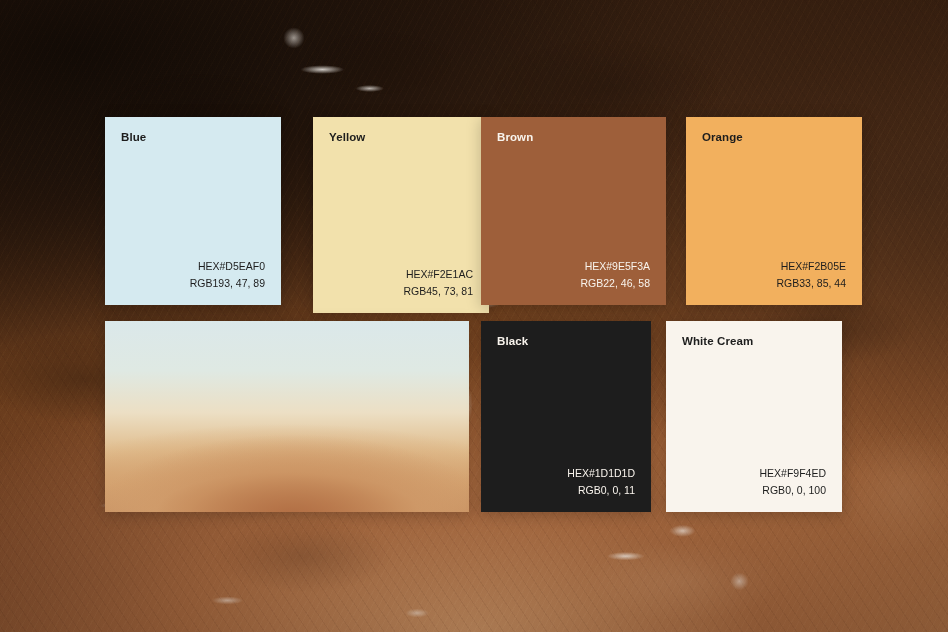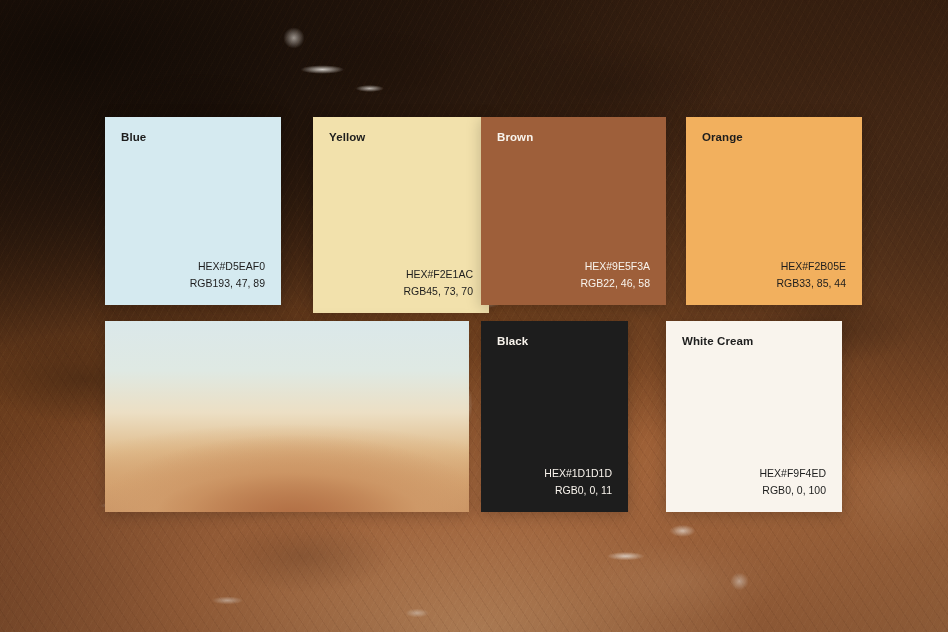--- a/index.html
+++ b/index.html
@@ -133,21 +133,21 @@
   .meta-val { font-weight: 400; }
 
   
   #card-blue   { left: 105px; top: 117px; width: 176px; height: 188px; }
   #card-yellow { left: 293px; top: 117px; width: 176px; height: 196px; margin-left: 20px; }
   #card-brown  { left: 481px; top: 117px; width: 185px; height: 188px; }
   #card-orange { left: 666px; top: 117px; width: 176px; height: 188px; margin-left: 20px; }
 
   
   #card-gradient { left: 105px; top: 321px; width: 364px; height: 191px; padding: 0; }
-  #card-black    { left: 481px; top: 321px; width: 147px; height: 191px; gap: 48px; }
+  #card-black    { left: 481px; top: 321px; width: 170px; height: 191px; gap: 48px; }
   #card-cream    { left: 666px; top: 321px; width: 176px; height: 191px; }
 
   .gradient-swatch {
     width: 100%;
     height: 100%;
     background:
       radial-gradient(ellipse 78% 62% at 52% 104%, rgba(176,108,66,.95) 0%, rgba(196,135,86,.6) 38%, rgba(214,170,120,0) 72%),
       radial-gradient(ellipse 120% 70% at 50% 100%, #b97c50 0%, #d7a877 30%, rgba(231,206,170,0) 66%),
       linear-gradient(180deg, #dbe8ea 0%, #dfe9e3 26%, #ecdfc4 48%, #e0bd8e 68%, #cf9a66 86%, #b87a4c 100%);
   }
@@ -182,21 +182,21 @@
 
   <div class="card" id="card-yellow" style="background: rgb(242, 225, 172); color: rgb(29, 29, 29);">
     <div class="card-title">Yellow</div>
     <div class="card-meta">
       <div class="meta-row">
         <span class="meta-key">HEX</span>
         <span class="meta-val">#F2E1AC</span>
       </div>
       <div class="meta-row">
         <span class="meta-key">RGB</span>
-        <span class="meta-val">45, 73, 70</span>
+        <span class="meta-val">45, 73, 81</span>
       </div>
     </div>
   </div>
 
   <div class="card" id="card-brown" style="background: rgb(158, 95, 58); color: rgb(249, 244, 237);">
     <div class="card-title">Brown</div>
     <div class="card-meta">
       <div class="meta-row">
         <span class="meta-key">HEX</span>
         <span class="meta-val">#9E5F3A</span>

